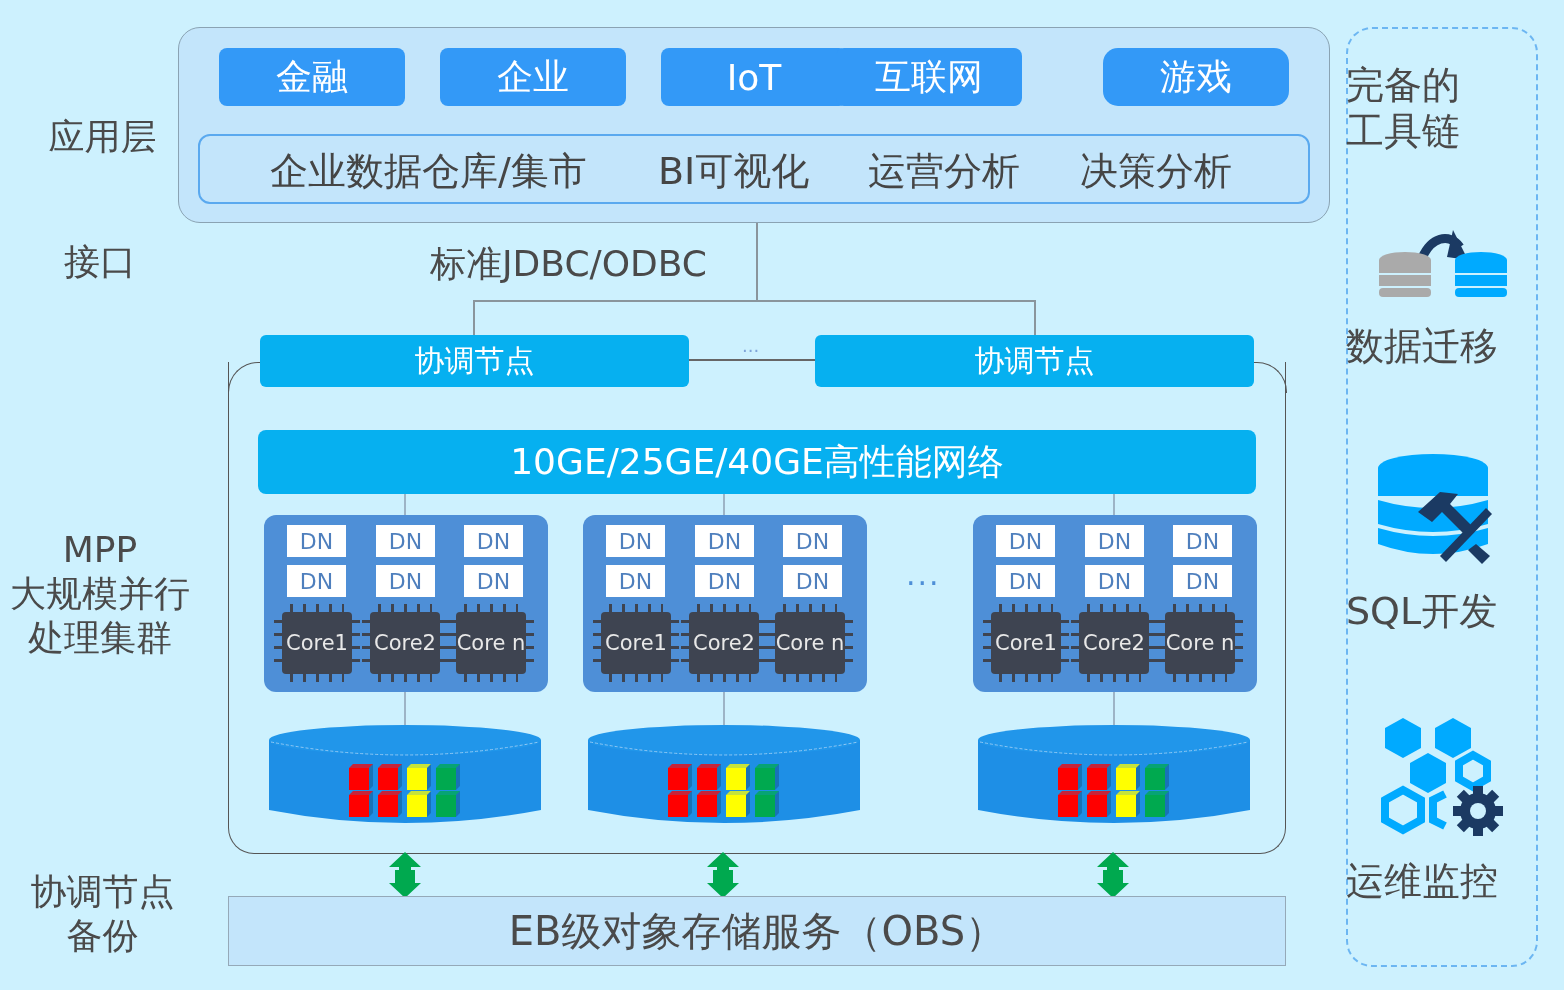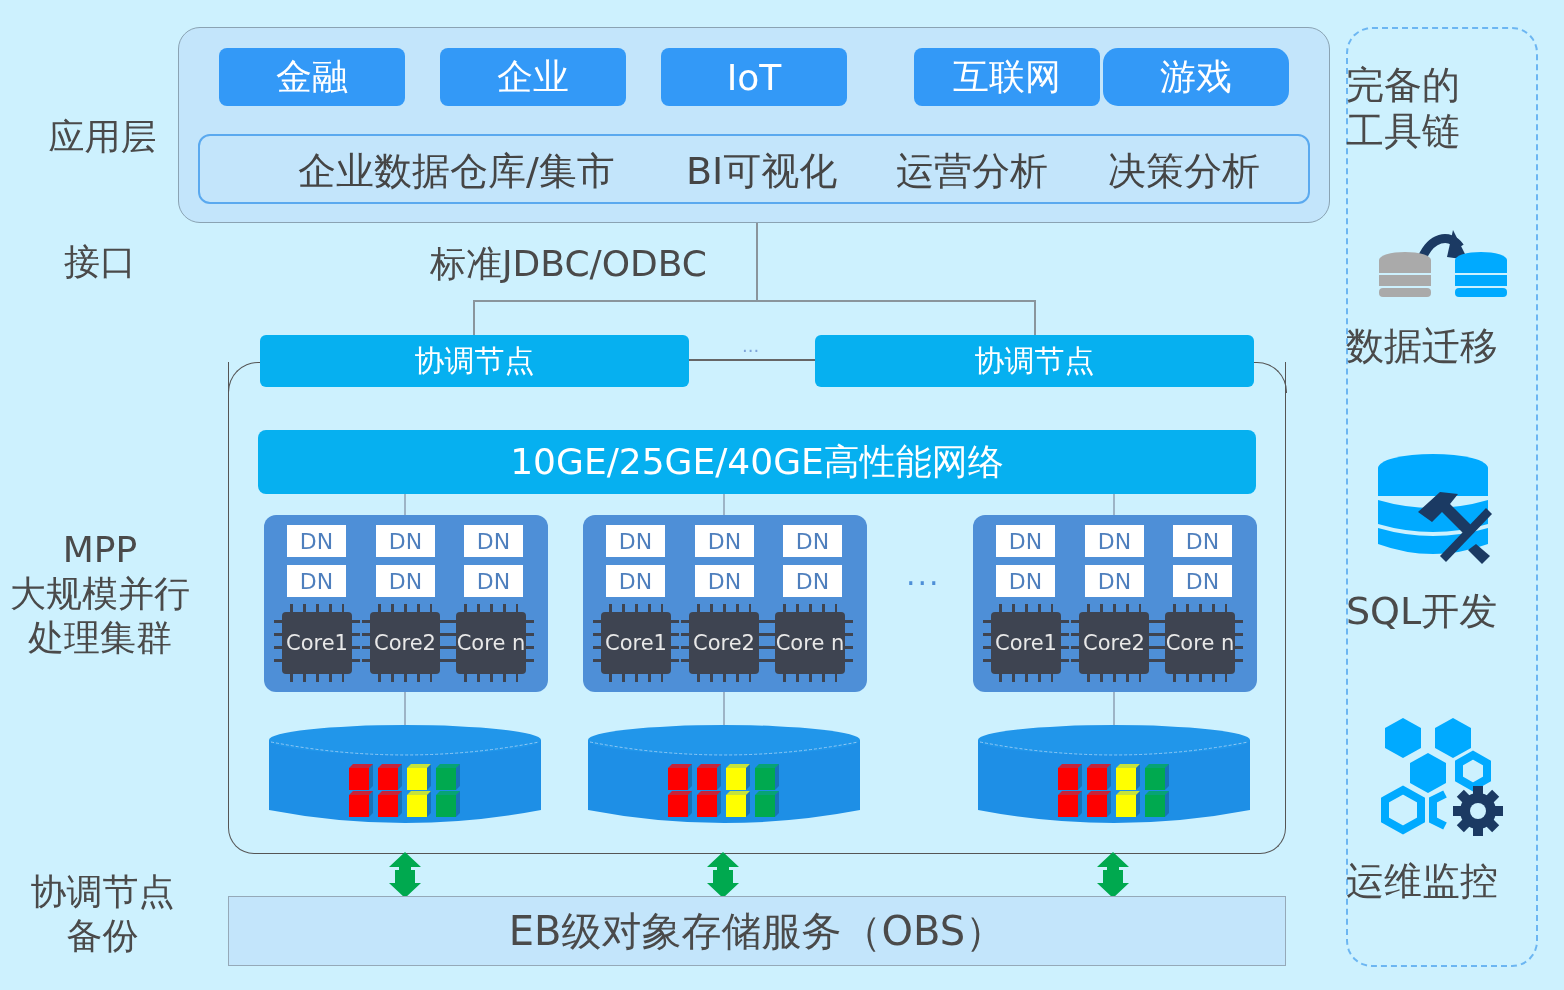--- a/index.html
+++ b/index.html
@@ -2,21 +2,21 @@
 <html><head>
 <meta charset="utf-8">
 <style>
   html,body{margin:0;padding:0;}
   body{width:1564px;height:990px;background:#cdf1fe;position:relative;overflow:hidden;font-family:"DejaVu Sans","Liberation Sans",sans-serif;color:#444;}
   .abs{position:absolute;}
   .side-label{position:absolute;text-align:center;font-size:36px;line-height:44px;color:#4a4a4a;}
   .app-panel{position:absolute;left:178px;top:27px;width:1152px;height:196px;background:#c3e5fb;border:1.5px solid #8aa3b3;border-radius:22px;box-sizing:border-box;}
   .app-btn{position:absolute;top:48px;width:186px;height:58px;background:#3399f7;border-radius:8px;color:#fff;font-size:36px;display:flex;align-items:center;justify-content:center;}
   .app-sub{position:absolute;left:198px;top:134px;width:1112px;height:70px;border:2px solid #5aa9ef;border-radius:12px;box-sizing:border-box;background:#c3e5fb;}
-  .app-sub span{position:absolute;top:10px;font-size:38px;color:#454545;white-space:nowrap;margin-left:28px;}
+  .app-sub span{position:absolute;top:10px;font-size:38px;color:#454545;white-space:nowrap;}
   .line{position:absolute;background:#8a959c;}
   .vline{position:absolute;width:1.5px;background:#9db4c6;}
   .coord{position:absolute;top:335px;height:52px;background:#06b0f0;border-radius:6px;color:#fff;font-size:30px;display:flex;align-items:center;justify-content:center;}
   .mpp-frame{position:absolute;left:228px;top:362px;width:1058px;height:492px;border:1.5px solid #555;border-top:none;border-radius:0 0 26px 26px;box-sizing:border-box;}
   .mpp-frame:before{content:"";position:absolute;left:-1.5px;top:0;width:34px;height:30px;border-left:1.5px solid #555;border-top:1.5px solid #555;border-radius:30px 0 0 0;}
   .mpp-frame:after{content:"";position:absolute;right:-1.5px;top:0;width:34px;height:30px;border-right:1.5px solid #555;border-top:1.5px solid #555;border-radius:0 30px 0 0;}
   .network{position:absolute;left:258px;top:430px;width:998px;height:64px;background:#06b0f0;border-radius:8px;color:#fff;font-size:36px;display:flex;align-items:center;justify-content:center;}
   .node{position:absolute;top:515px;width:284px;height:177px;background:#4e8fd7;border-radius:12px;}
   .dn{position:absolute;width:59px;height:32px;background:#fff;color:#4e7fbd;font-size:22px;display:flex;align-items:center;justify-content:center;}
   .core{position:absolute;top:612px;width:70px;height:62px;background:#3e4451;border-radius:4px;color:#e8e8e8;font-size:21px;display:flex;align-items:center;justify-content:center;white-space:nowrap;overflow:visible;}
@@ -43,21 +43,21 @@
 </div>
 <div class="side-label" style="left:15px;top:870px;width:175px;">
   <div>协调节点</div>
   <div>备份</div>
 </div>
 
 <div class="app-panel"></div>
 <div class="app-btn" style="left:219px;">金融</div>
 <div class="app-btn" style="left:440px;">企业</div>
 <div class="app-btn" style="left:661px;">IoT</div>
-<div class="app-btn" style="left:914px;">互联网</div>
+<div class="app-btn" style="left:836px;">互联网</div>
 <div class="app-btn" style="left:1103px;border-radius:15px;">游戏</div>
 <div class="app-sub">
   <span style="left:70px;">企业数据仓库/集市</span>
   <span style="left:458px;">BI可视化</span>
   <span style="left:668px;">运营分析</span>
   <span style="left:880px;">决策分析</span>
 </div>
 
 <div class="abs" style="left:430px;top:240px;font-size:36px;color:#4a4a4a;white-space:nowrap;">标准JDBC/ODBC</div>
 <div class="line" style="left:756px;top:223px;width:1.5px;height:78px;"></div>

